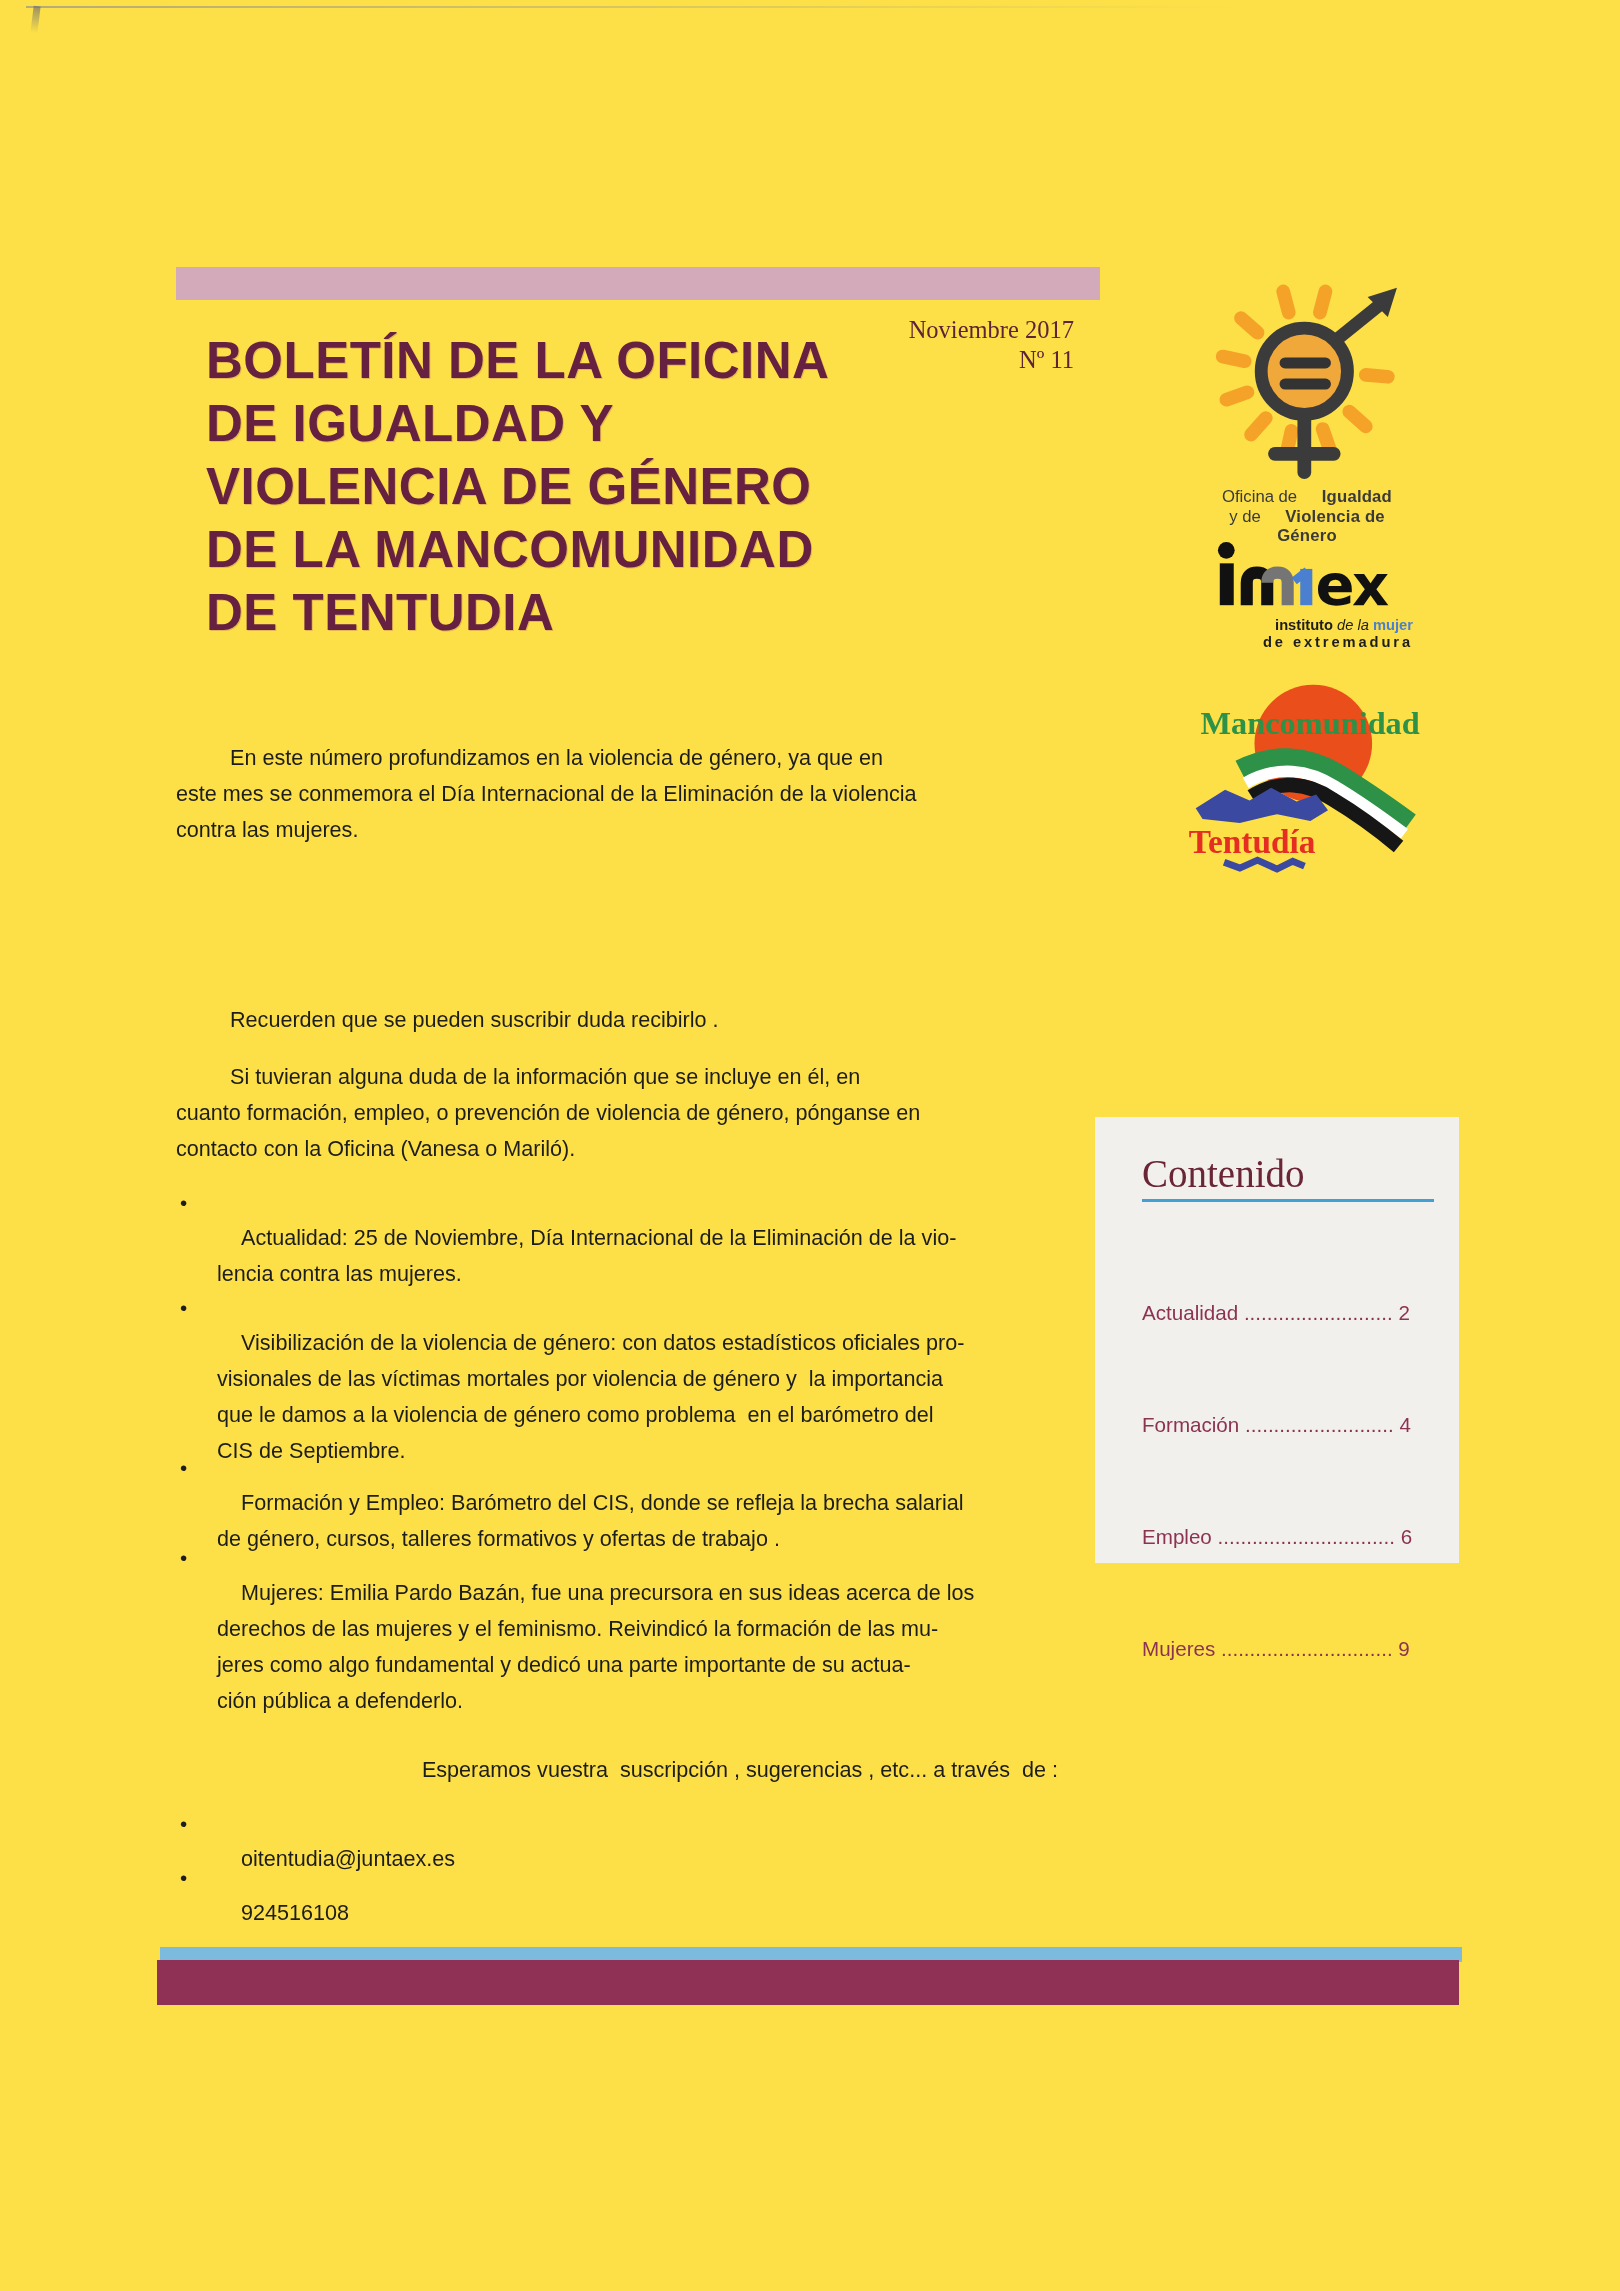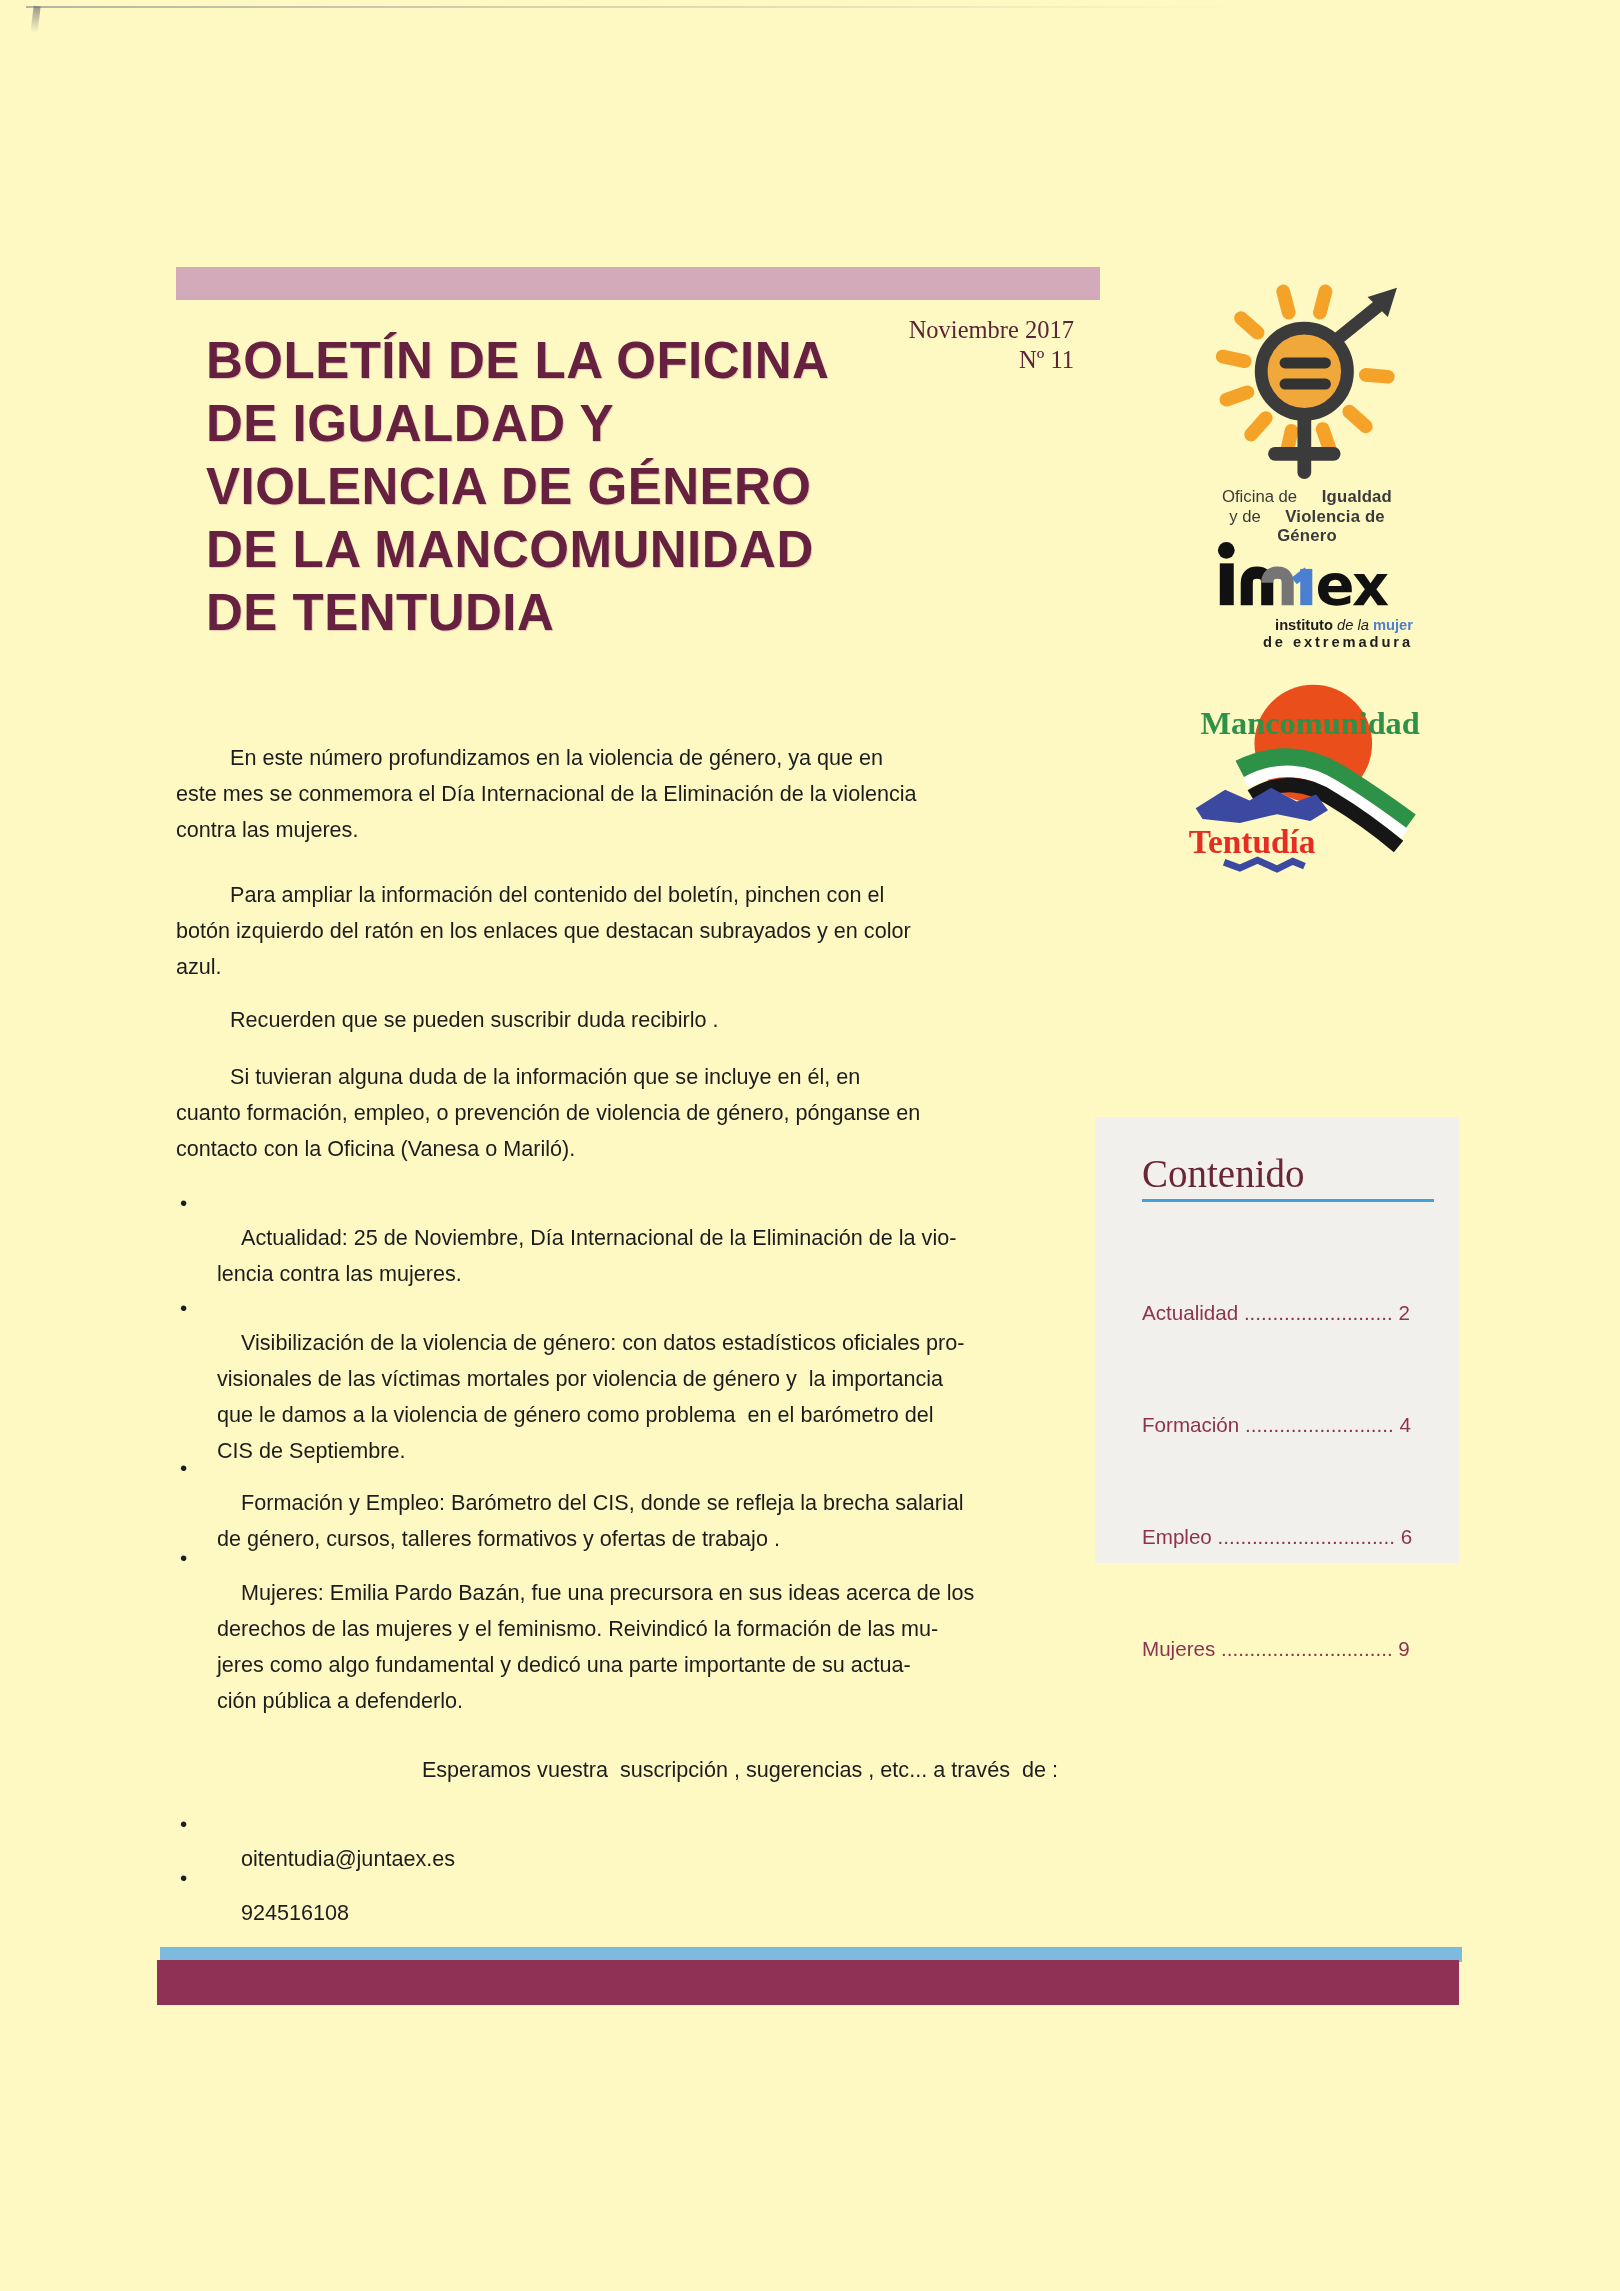--- a/index.html
+++ b/index.html
@@ -1,19 +1,19 @@
 <!DOCTYPE html>
 <html><head>
 <meta charset="utf-8">
 <title>Boletín</title>
 <style>
   html,body{margin:0;padding:0;background:#e9e9e9;}
   .page{
     position:relative;width:1620px;height:2292px;margin:0 auto;
-    background:#fef9c3;overflow:hidden;
+    background:#fde047;overflow:hidden;
     font-family:"Liberation Sans",sans-serif;color:#1d1d1d;
   }
   .abs{position:absolute;}
 
   
   .art-top{left:25.5px;top:5.9px;width:1215px;height:2px;
     background:linear-gradient(90deg,#8f8f8f,rgba(190,190,190,0));opacity:.65;}
   .art-tick{left:32px;top:5.9px;width:6.9px;height:27.4px;
     background:linear-gradient(180deg,#6f6f6f,rgba(170,170,170,0));transform:rotate(7deg);opacity:.7;}
 
@@ -125,23 +125,20 @@
     <path d="M72 126 C100 108 130 112 155 129 C180 144 204 162 222 177" fill="none" stroke="#161616" stroke-width="15"></path>
     <path d="M15 138 L45 119 L70 130 L92 117 L118 131 L138 124 L150 140 L132 151 L98 144 L60 153 L22 149 Z" fill="#3b4aa0"></path>
     <text x="20" y="62" font-family="Liberation Serif, DejaVu Serif, serif" font-size="33" font-weight="bold" fill="#2e9148">Mancomunidad</text>
     <text x="8" y="184" font-family="Liberation Serif, DejaVu Serif, serif" font-size="34" font-weight="bold" fill="#e52d22">Tentudía</text>
     <path d="M44 193 L60 199 L78 191 L98 200 L114 192 L126 197" fill="none" stroke="#3b4aa0" stroke-width="7"></path>
   </svg>
 
   <div class="abs para indent" style="top:740px">En este número profundizamos en la violencia de género, ya que en
 este mes se conmemora el Día Internacional de la Eliminación de la violencia
 contra las mujeres.</div>
-  <div class="abs para indent" style="top:877px">Para ampliar la información del contenido del boletín, pinchen con el
-botón izquierdo del ratón en los enlaces que destacan subrayados y en color
-azul.</div>
   <div class="abs para indent" style="top:1002px">Recuerden que se pueden suscribir duda recibirlo .</div>
   <div class="abs para indent" style="top:1059px">Si tuvieran alguna duda de la información que se incluye en él, en
 cuanto formación, empleo, o prevención de violencia de género, pónganse en
 contacto con la Oficina (Vanesa o Mariló).</div>
 
   <div class="abs bullet" style="top:1184px">
     <span class="dot">•</span><span>Actualidad: 25 de Noviembre, Día Internacional de la Eliminación de la vio-
 lencia contra las mujeres.</span>
   </div>
   <div class="abs bullet" style="top:1289px">

